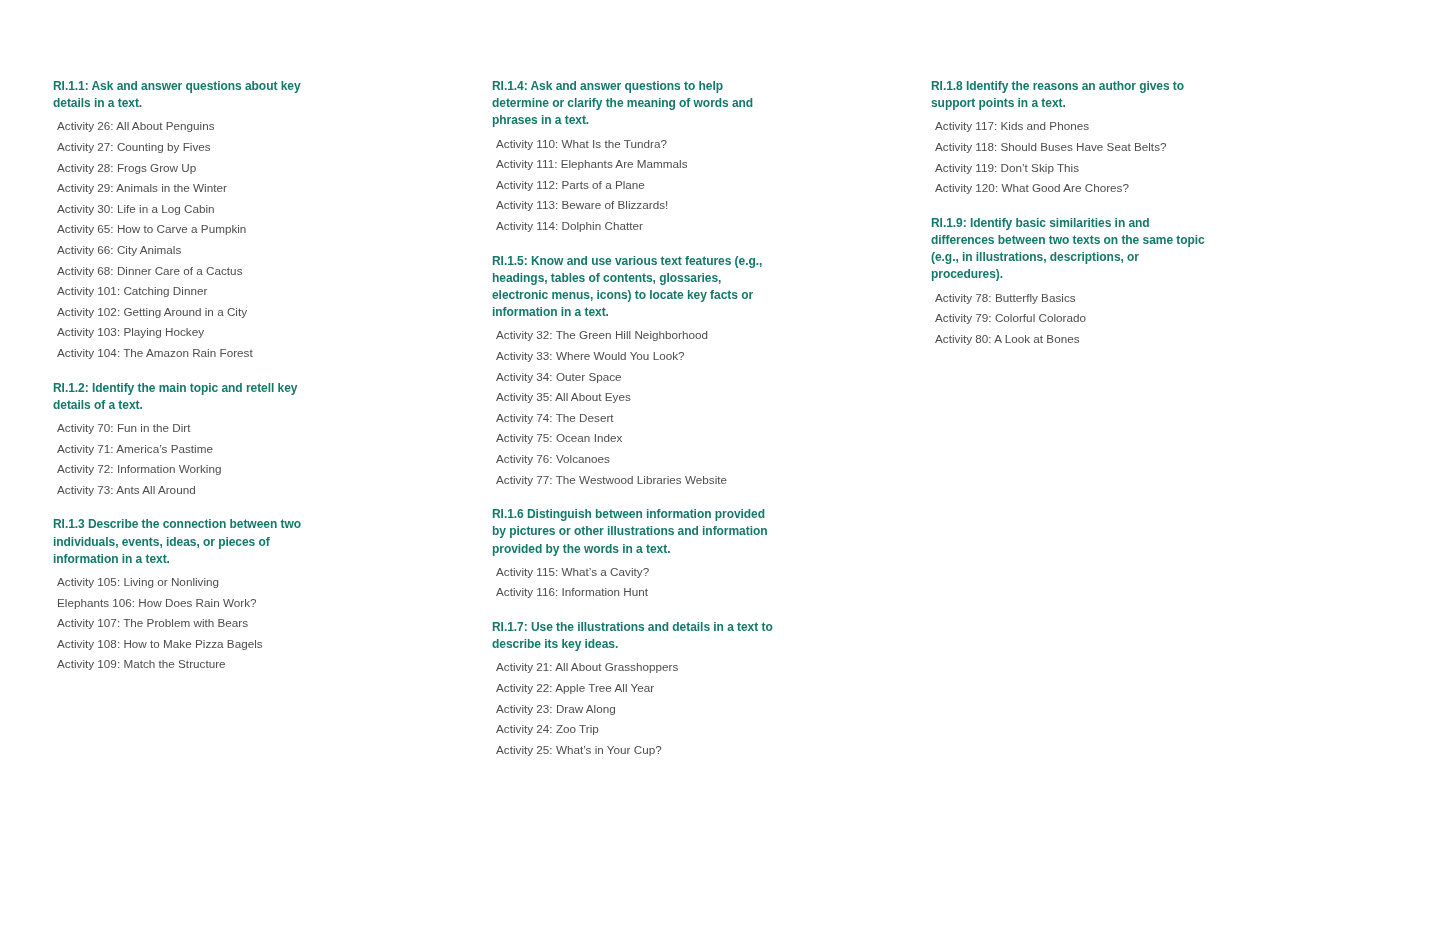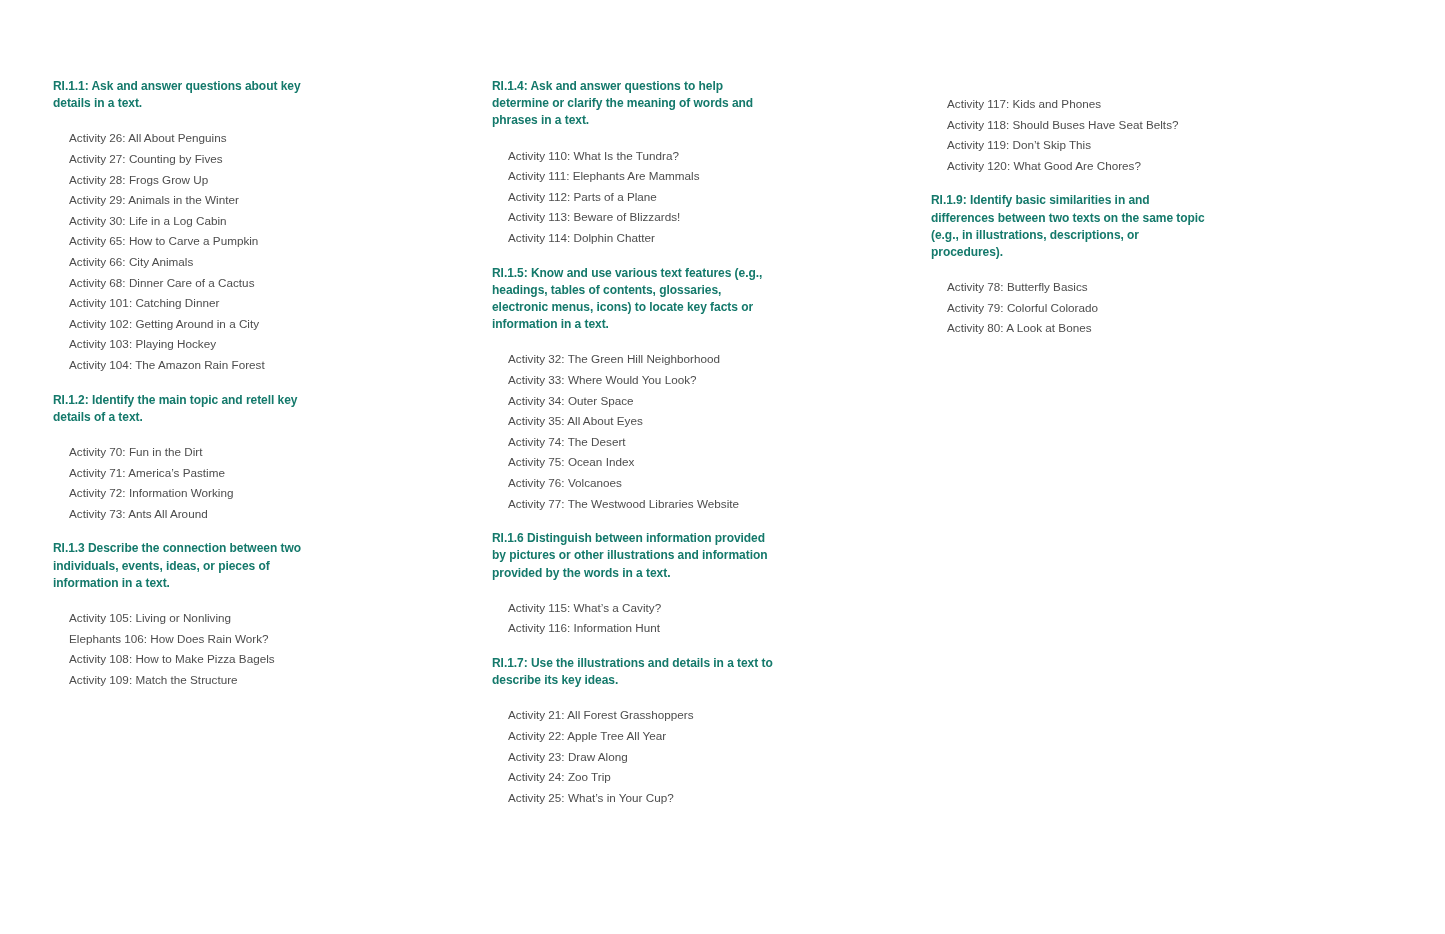--- a/index.html
+++ b/index.html
@@ -42,21 +42,21 @@
   .std-heading {
     color: #14796b;
     font-weight: bold;
     font-size: 12px;
     line-height: 17.2px;
     letter-spacing: -0.05px;
     margin: 0 0 4px 0;
   }
   .activity-list {
     list-style: none;
-    margin: 16px;
+    margin: 4px;
     padding: 0;
   }
   .activity-item {
     font-size: 11.7px;
     line-height: 20.6px;
     color: #4d4d4d;
     letter-spacing: 0.01px;
     white-space: nowrap;
   }
 
@@ -98,20 +98,21 @@
             <li class="activity-item">Activity 71: America’s Pastime</li>
             <li class="activity-item">Activity 72: Information Working</li>
             <li class="activity-item">Activity 73: Ants All Around</li>
           </ul>
         </div>
         <div class="section">
           <div class="std-heading">RI.1.3 Describe the connection between two individuals, events, ideas, or pieces of information in a text.</div>
           <ul class="activity-list">
             <li class="activity-item">Activity 105: Living or Nonliving</li>
             <li class="activity-item">Elephants 106: How Does Rain Work?</li>
+            <li class="activity-item">Activity 107: The Problem with Bears</li>
             <li class="activity-item">Activity 108: How to Make Pizza Bagels</li>
             <li class="activity-item">Activity 109: Match the Structure</li>
           </ul>
         </div>
       </div>
       <div class="column">
         <div class="section">
           <div class="std-heading">RI.1.4: Ask and answer questions to help determine or clarify the meaning of words and phrases in a text.</div>
           <ul class="activity-list">
             <li class="activity-item">Activity 110: What Is the Tundra?</li>
@@ -137,30 +138,31 @@
         <div class="section">
           <div class="std-heading">RI.1.6 Distinguish between information provided by pictures or other illustrations and information provided by the words in a text.</div>
           <ul class="activity-list">
             <li class="activity-item">Activity 115: What’s a Cavity?</li>
             <li class="activity-item">Activity 116: Information Hunt</li>
           </ul>
         </div>
         <div class="section">
           <div class="std-heading">RI.1.7: Use the illustrations and details in a text to describe its key ideas.</div>
           <ul class="activity-list">
-            <li class="activity-item">Activity 21: All Forest Grasshoppers</li>
+            <li class="activity-item">Activity 21: All About Grasshoppers</li>
             <li class="activity-item">Activity 22: Apple Tree All Year</li>
             <li class="activity-item">Activity 23: Draw Along</li>
             <li class="activity-item">Activity 24: Zoo Trip</li>
             <li class="activity-item">Activity 25: What’s in Your Cup?</li>
           </ul>
         </div>
       </div>
       <div class="column">
         <div class="section">
+          <div class="std-heading">RI.1.8 Identify the reasons an author gives to support points in a text.</div>
           <ul class="activity-list">
             <li class="activity-item">Activity 117: Kids and Phones</li>
             <li class="activity-item">Activity 118: Should Buses Have Seat Belts?</li>
             <li class="activity-item">Activity 119: Don’t Skip This</li>
             <li class="activity-item">Activity 120: What Good Are Chores?</li>
           </ul>
         </div>
         <div class="section">
           <div class="std-heading">RI.1.9: Identify basic similarities in and differences between two texts on the same topic (e.g., in illustrations, descriptions, or procedures).</div>
           <ul class="activity-list">

